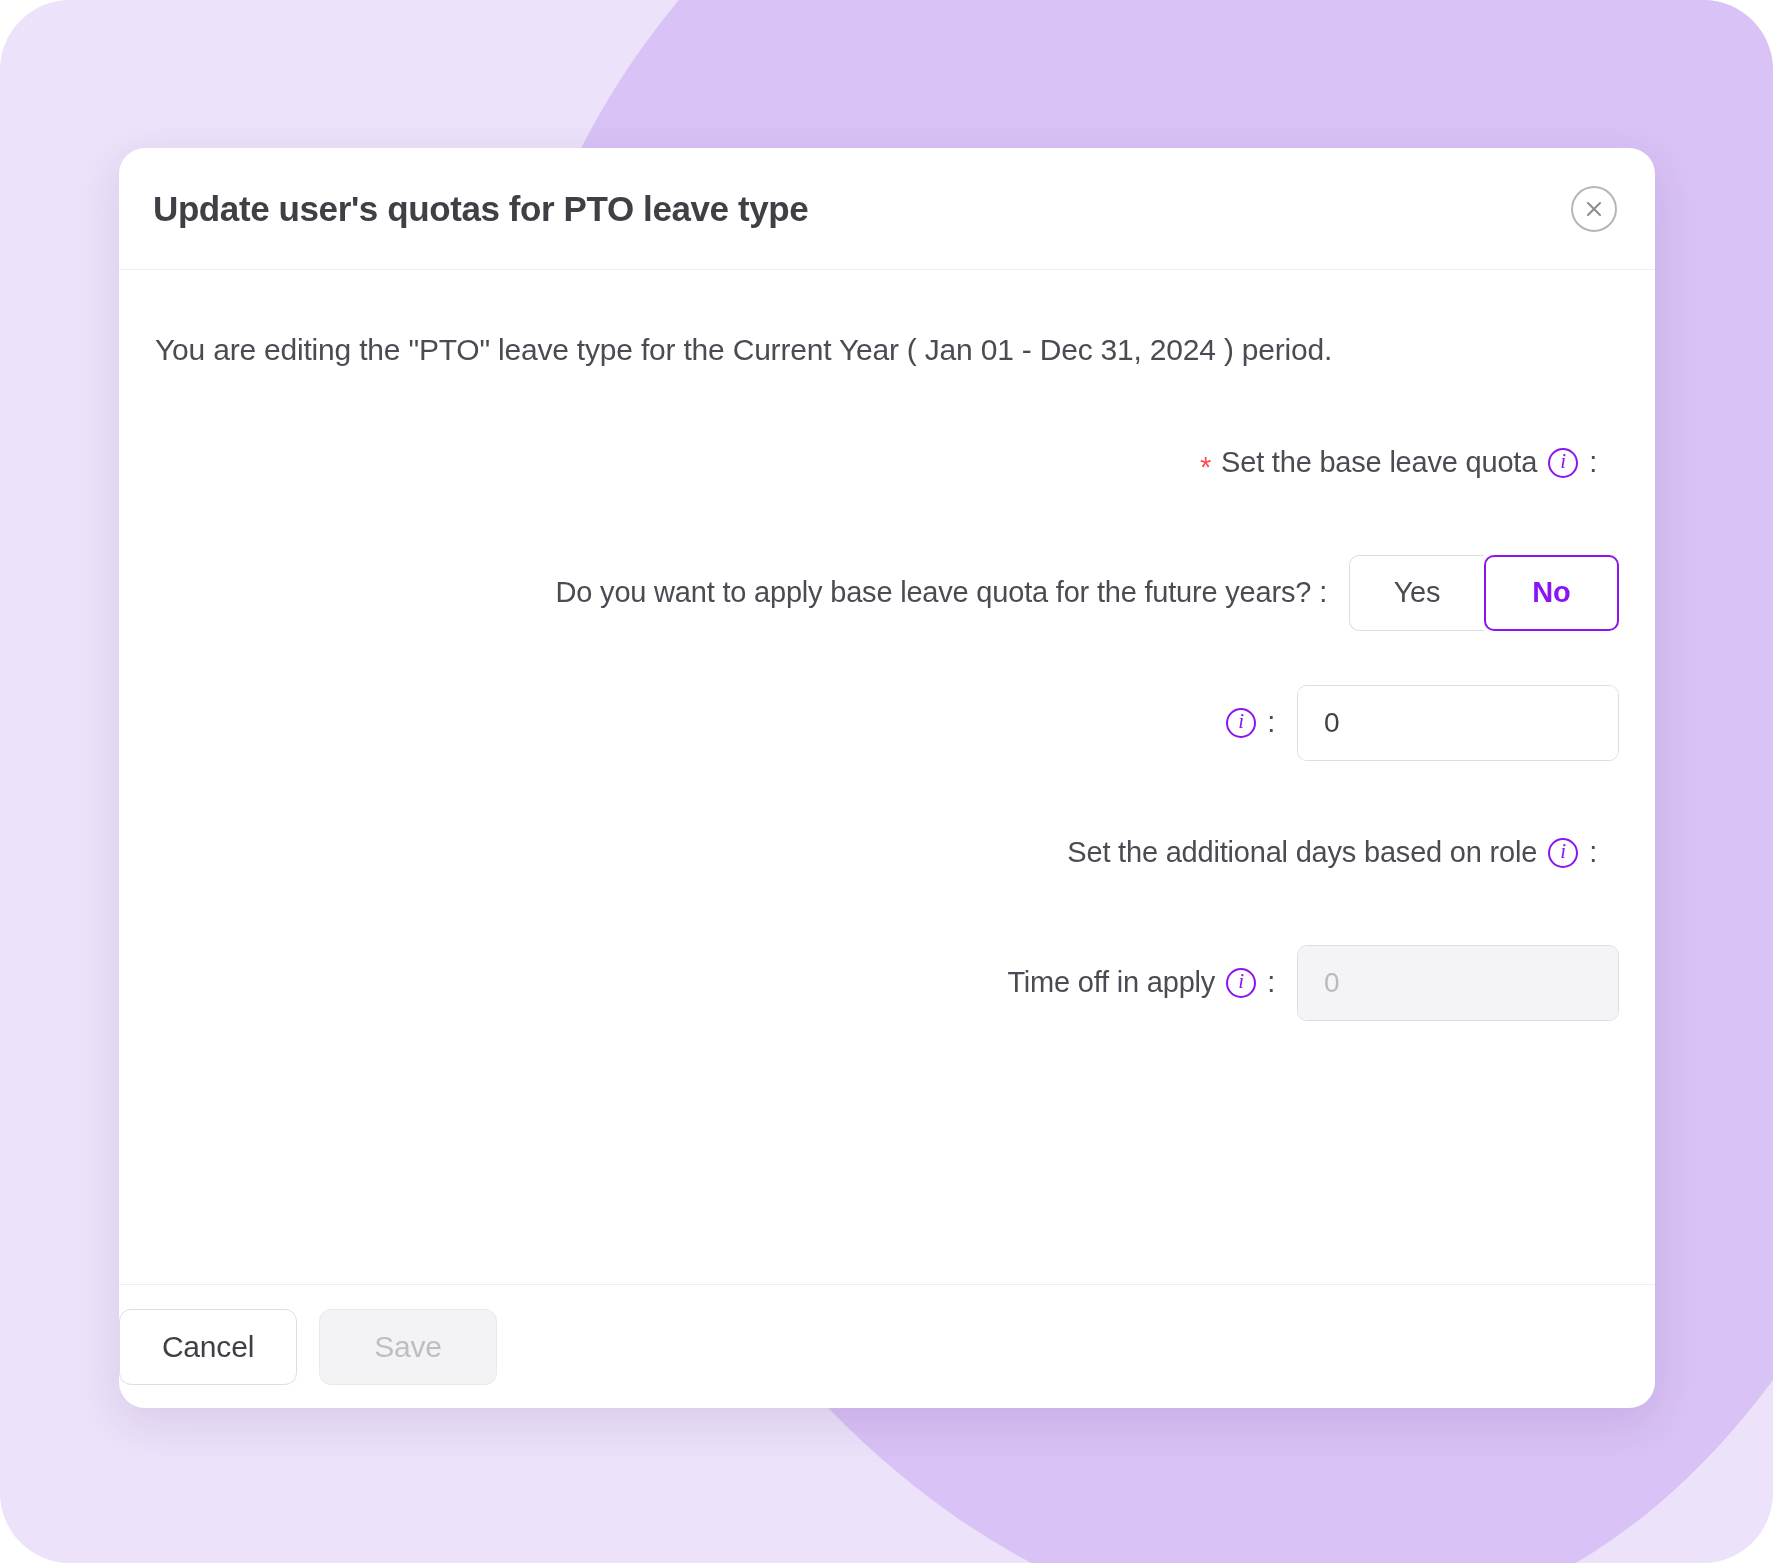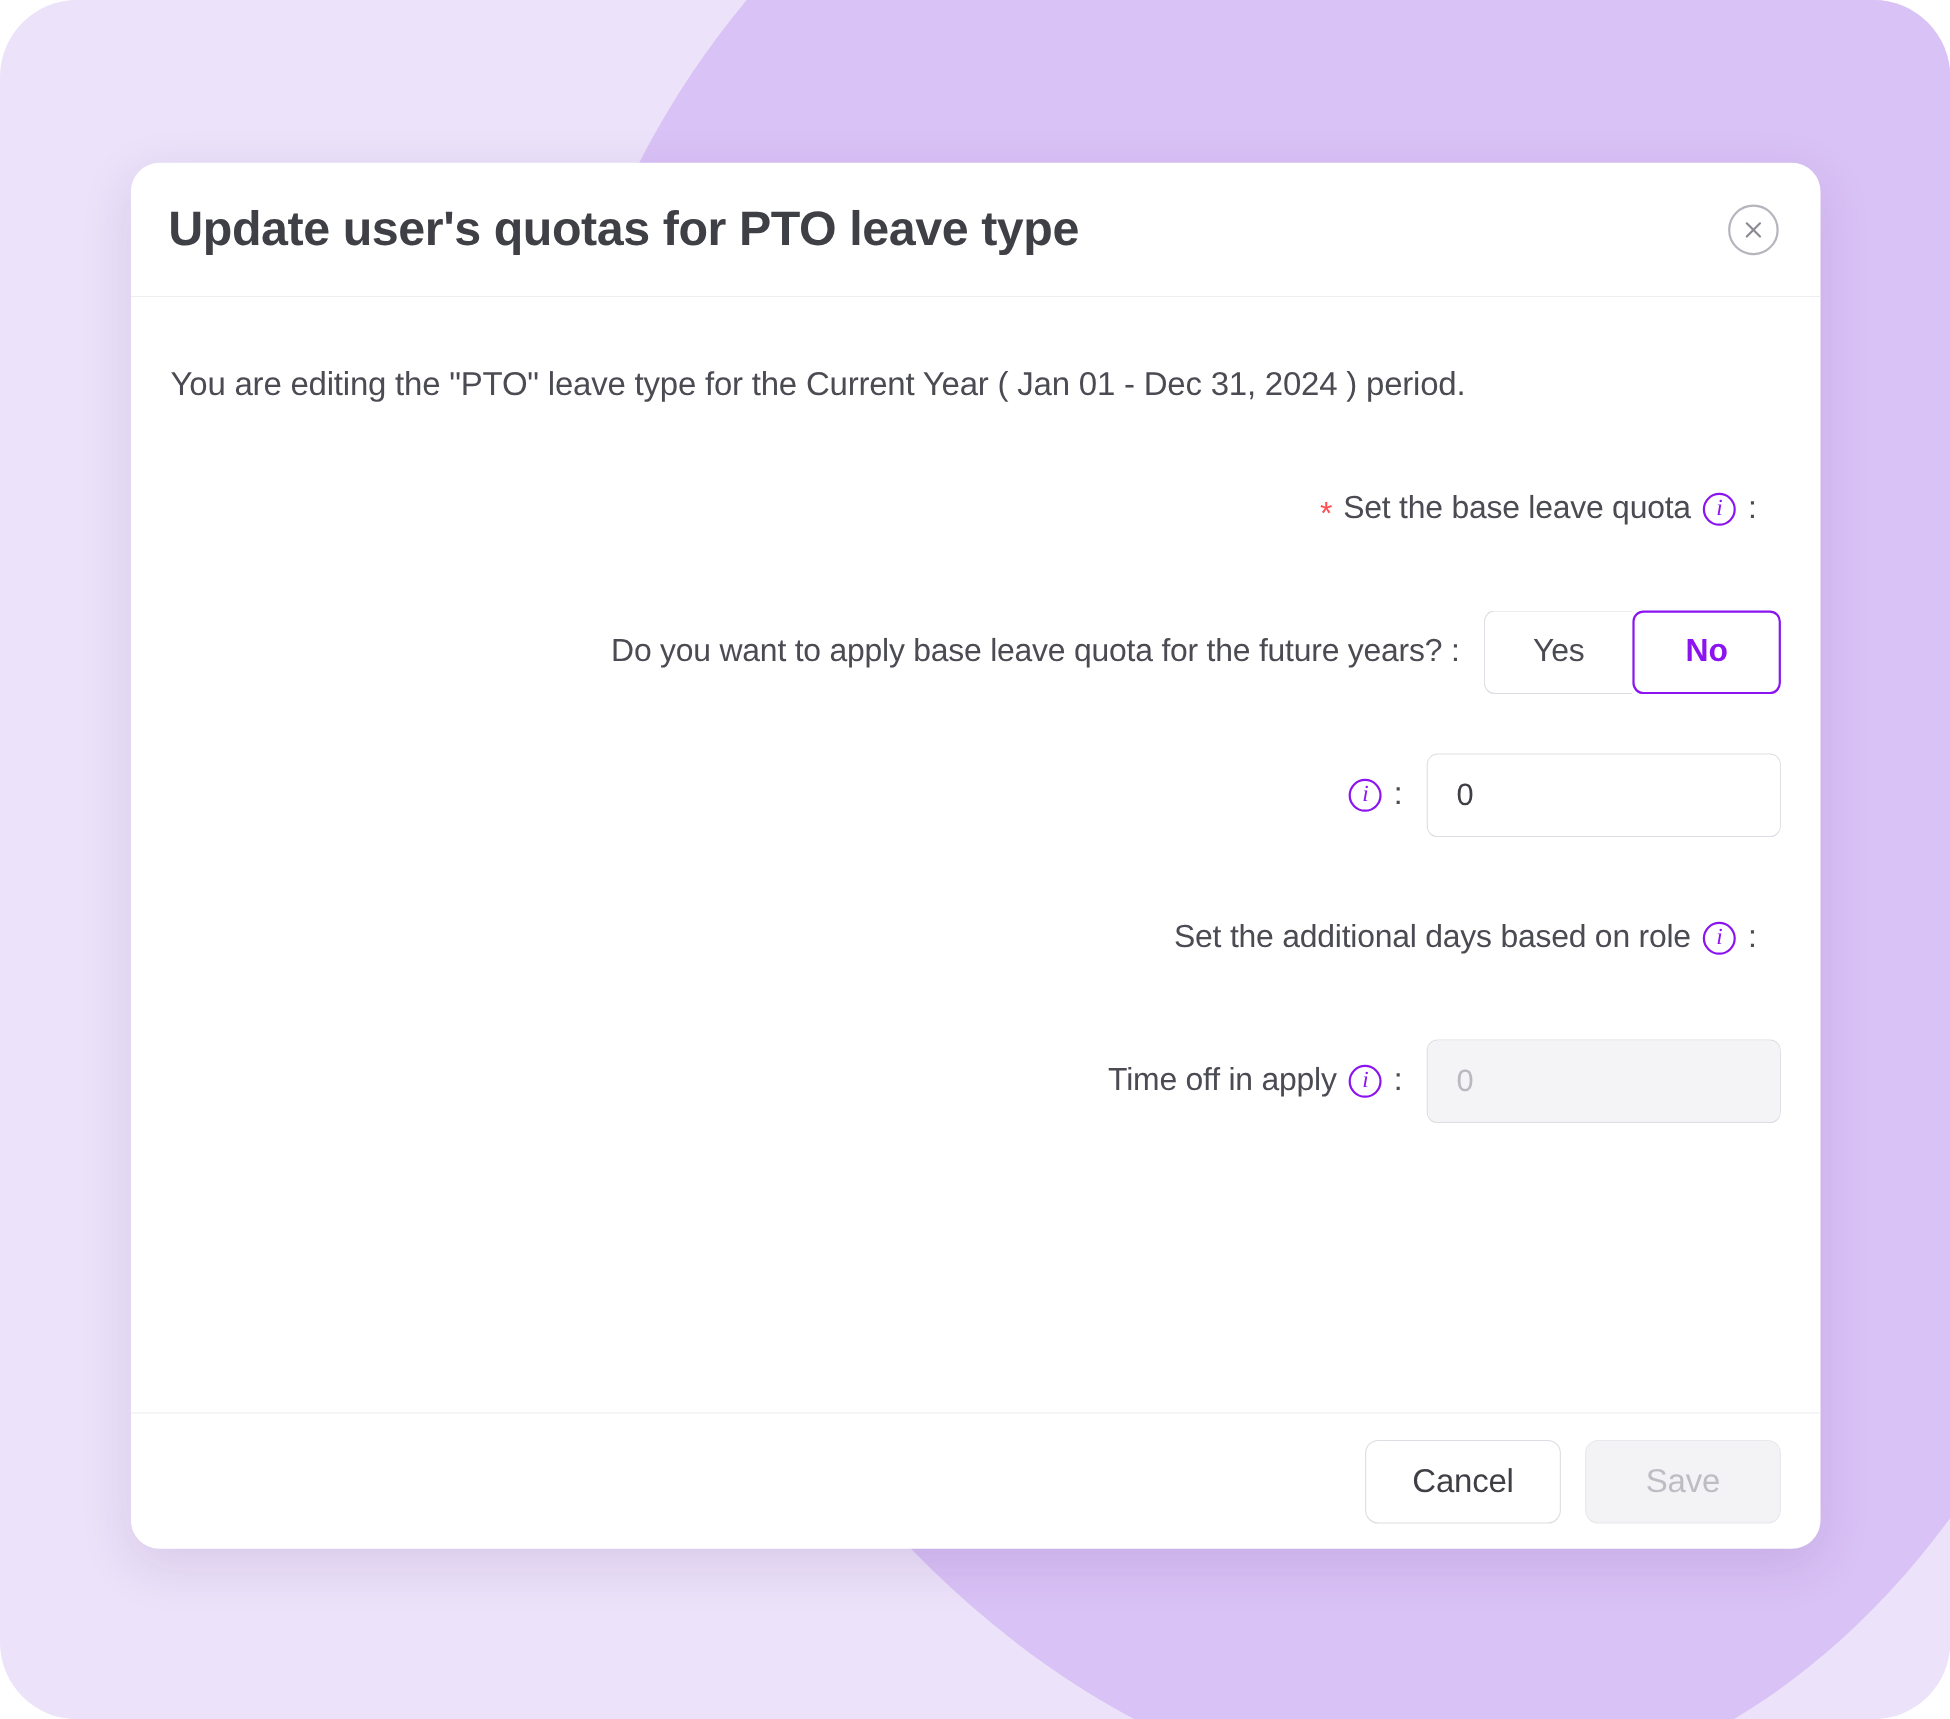--- a/index.html
+++ b/index.html
@@ -64,21 +64,21 @@
     position: relative;
     height: 122px;
     flex: 0 0 auto;
     border-bottom: 1px solid #eeeeee;
     display: flex;
     align-items: center;
   }
 
   #dialog-title {
     margin-left: 34px;
-    font-size: 44px;
+    font-size: 35px;
     font-weight: bold;
     color: #3f3f46;
     letter-spacing: -0.4px;
   }
 
   #close-button {
     position: absolute;
     right: 38px;
     top: 50%;
     transform: translateY(-50%);
@@ -224,21 +224,20 @@
     z-index: 2;
   }
 
   
   #modal-footer {
     flex: 0 0 auto;
     height: 124px;
     border-top: 1px solid #eeeeee;
     display: flex;
     align-items: center;
-    justify-content: flex-end;
     padding-right: 36px;
     gap: 22px;
   }
 
   .footer-btn {
     height: 76px;
     min-width: 178px;
     padding: 0 34px;
     border-radius: 12px;
     font-family: "Liberation Sans", sans-serif;

